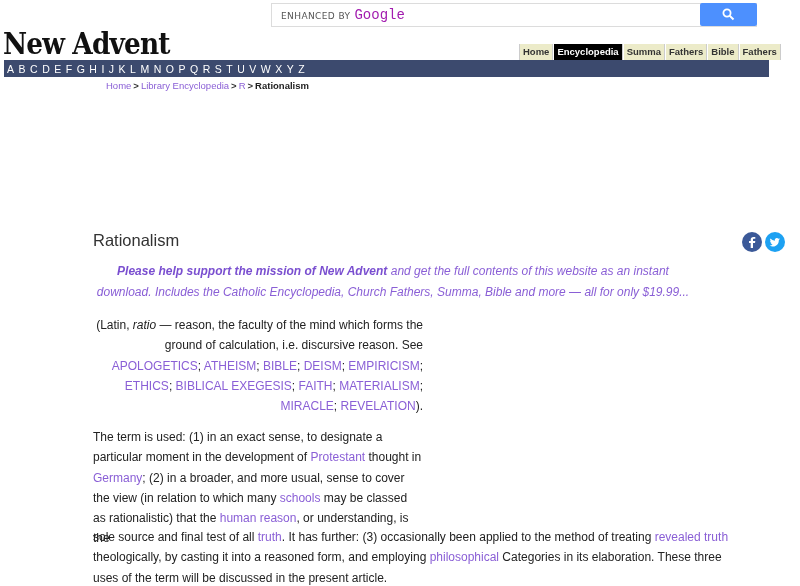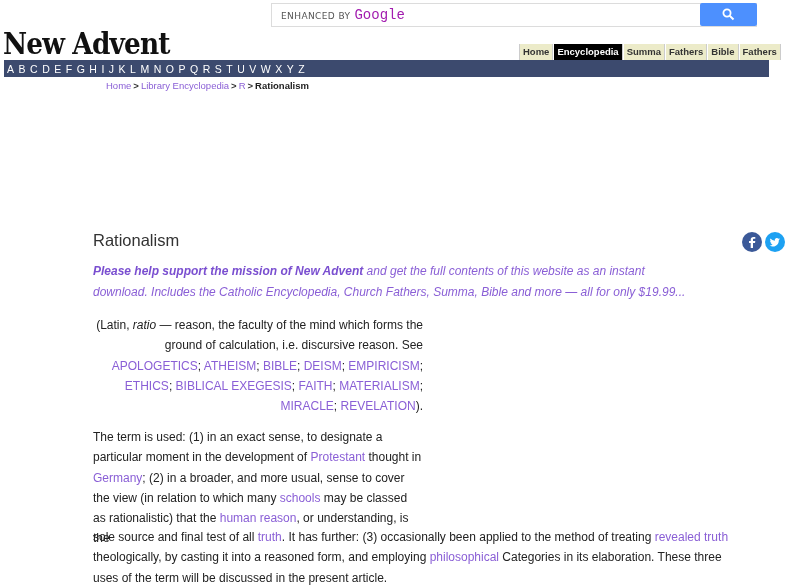--- a/index.html
+++ b/index.html
@@ -30,21 +30,21 @@
   .breadcrumb { position:absolute; left:106px; top:80px; font-size:9.5px; color:#333; }
   .breadcrumb .sep { font-weight:bold; margin:0 2px; }
   .breadcrumb .current { font-weight:bold; color:#222; }
 
   
   .page-title { position:absolute; left:93px; top:220px; font-size:16.5px; color:#333; font-weight:normal; }
 
   .social { position:absolute; left:742px; top:232px; display:flex; gap:3px; }
   .social .ic { width:20px; height:20px; border-radius:50%; display:flex; align-items:center; justify-content:center; cursor:pointer; }
 
-  .support { position:absolute; left:93px; top:261px; width:600px; font-size:12px; line-height:21px; font-style:italic; color:#8a5fd6; }
+  .support { position:absolute; left:93px; top:261px; width:600px; font-size:12px; line-height:21px; font-style:italic; color:#8a5fd6;text-align:center; }
   .support b { font-weight:bold; color:#7a4fd0; }
 
   .para { position:absolute; left:93px; font-size:12px; line-height:20.3px; color:#222; }
   .p1 { top:315px; width:330px;text-align:right; }
   .p2 { top:427px; width:330px; }
   .p3 { top:527px; width:640px; }
 </style>
 </head>
 <body>
 

